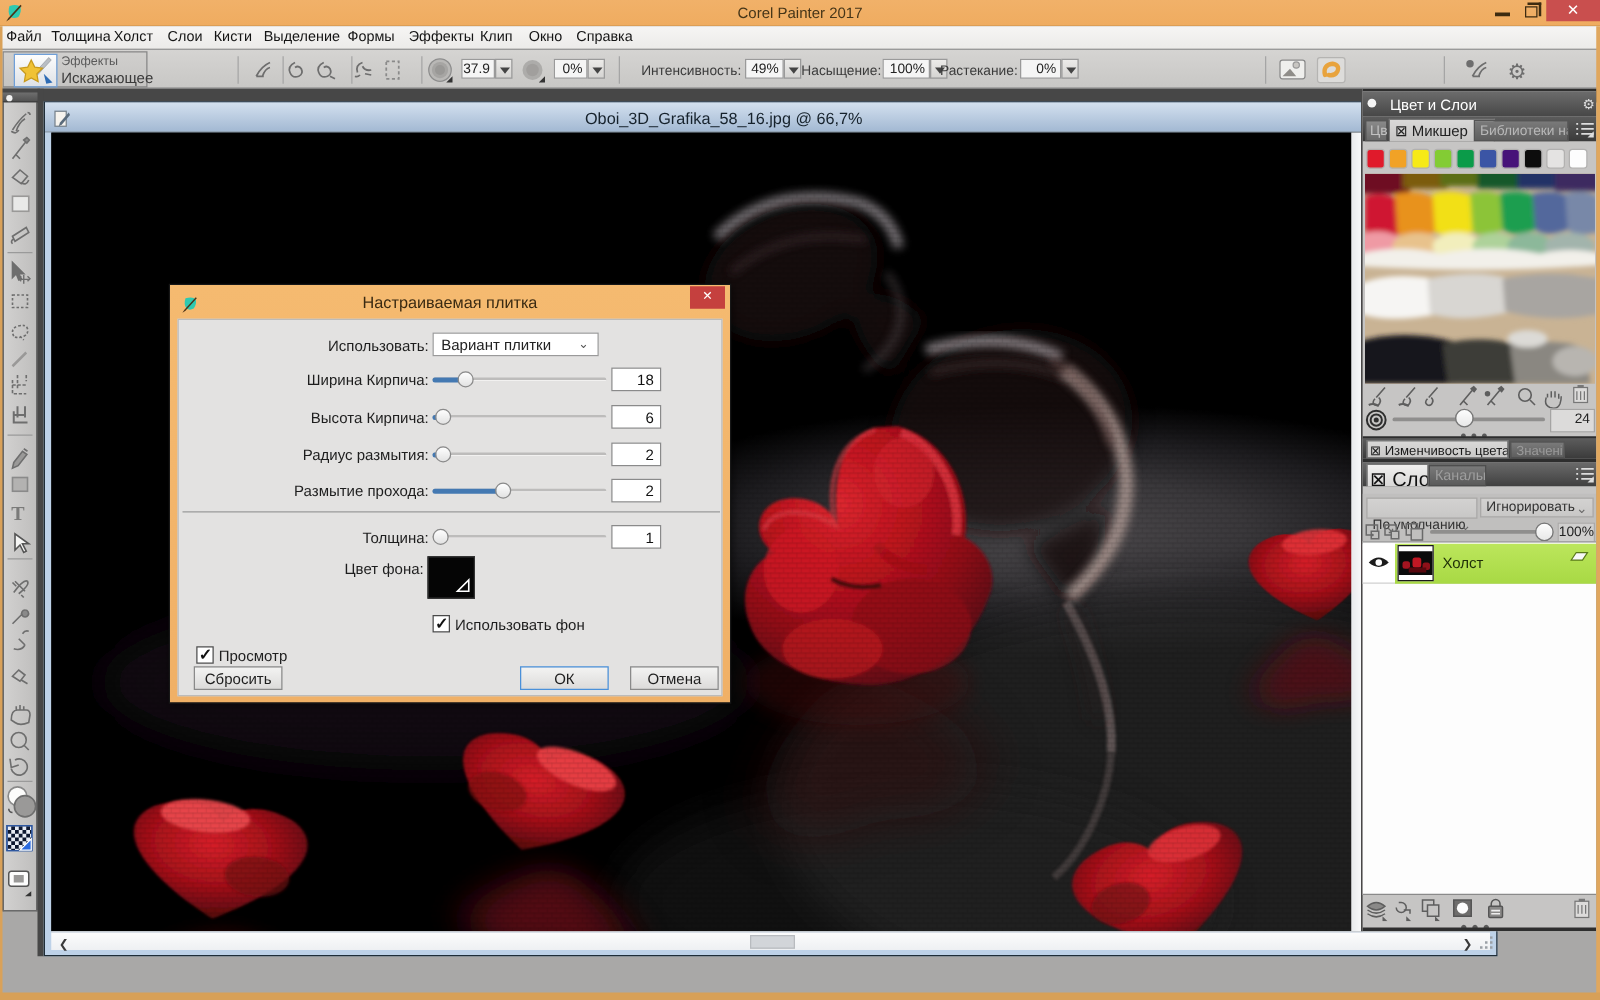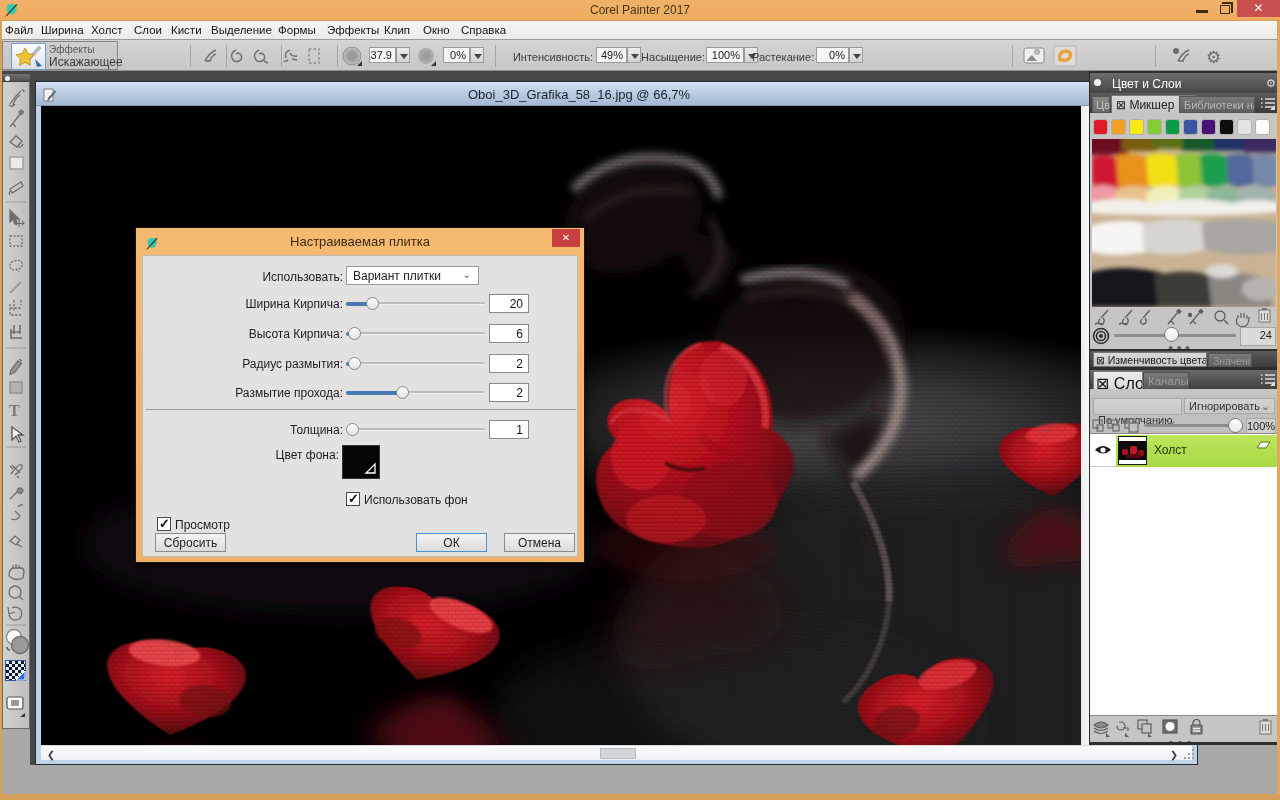--- a/index.html
+++ b/index.html
@@ -36,21 +36,21 @@
 <svg class="abs" style="left:4px;top:3px" width="16" height="15" viewBox="0 0 18 17">
     <path d="M4 2 Q11 0 14 3 Q15 8 12 12 Q8 14 5 12 Q2 8 4 2Z" fill="#2ec9b0"></path>
     <path d="M14 1 L3 13 L1 16 L4 14 L15 2Z" fill="#4a3318"></path>
   </svg>
 <div class="abs" id="btn-min"></div>
 <div class="abs" id="btn-max"></div>
 <div class="abs" id="btn-close">✕</div>
 
 <div class="abs" id="menubar">
 <span style="left:5px">Файл</span>
-    <span style="left:41px">Ширина</span>
+    <span style="left:41px">Толщина</span>
     <span style="left:91px">Холст</span>
     <span style="left:134px">Слои</span>
     <span style="left:171px">Кисти</span>
     <span style="left:211px">Выделение</span>
     <span style="left:278px">Формы</span>
     <span style="left:327px">Эффекты</span>
     <span style="left:384px">Клип</span>
     <span style="left:423px">Окно</span>
     <span style="left:461px">Справка</span>
 </div>
@@ -506,21 +506,21 @@
   <div class="abs" style="left:416px;top:1px;width:28px;height:18px;background:#c5403e;color:#fff;font-size:10px;text-align:center;line-height:18px">✕</div>
   <div class="abs" style="left:6px;top:27px;width:436px;height:302px;background:#e3e2e1;border:1px solid #bcbbba">
 
     <div class="dlbl abs" style="left:100px;top:14px;width:100px">Использовать:</div>
     <div class="abs" style="left:203px;top:10px;width:133px;height:19px;background:#fff;border:1px solid #9a9a9a;font-size:12px;color:#222;padding:2px 0 0 6px">Вариант плитки<span style="position:absolute;right:7px;top:2px;color:#555;font-size:10px">⌄</span></div>
 
     <div class="dlbl abs" style="left:80px;top:41px;width:120px">Ширина Кирпича:</div>
     <div class="track abs" style="left:203px;top:46px;width:139px"></div>
     <div class="tfill abs" style="left:203px;top:46px;width:27px"></div>
     <div class="thumb abs" style="left:223px;top:41px"></div>
-    <div class="dbox abs" style="left:346px;top:38px">20</div>
+    <div class="dbox abs" style="left:346px;top:38px">18</div>
 
     <div class="dlbl abs" style="left:80px;top:71px;width:120px">Высота Кирпича:</div>
     <div class="track abs" style="left:203px;top:76px;width:139px"></div>
     <div class="tfill abs" style="left:203px;top:76px;width:9px"></div>
     <div class="thumb abs" style="left:205px;top:71px"></div>
     <div class="dbox abs" style="left:346px;top:68px">6</div>
 
     <div class="dlbl abs" style="left:80px;top:101px;width:120px">Радиус размытия:</div>
     <div class="track abs" style="left:203px;top:106px;width:139px"></div>
     <div class="tfill abs" style="left:203px;top:106px;width:9px"></div>

